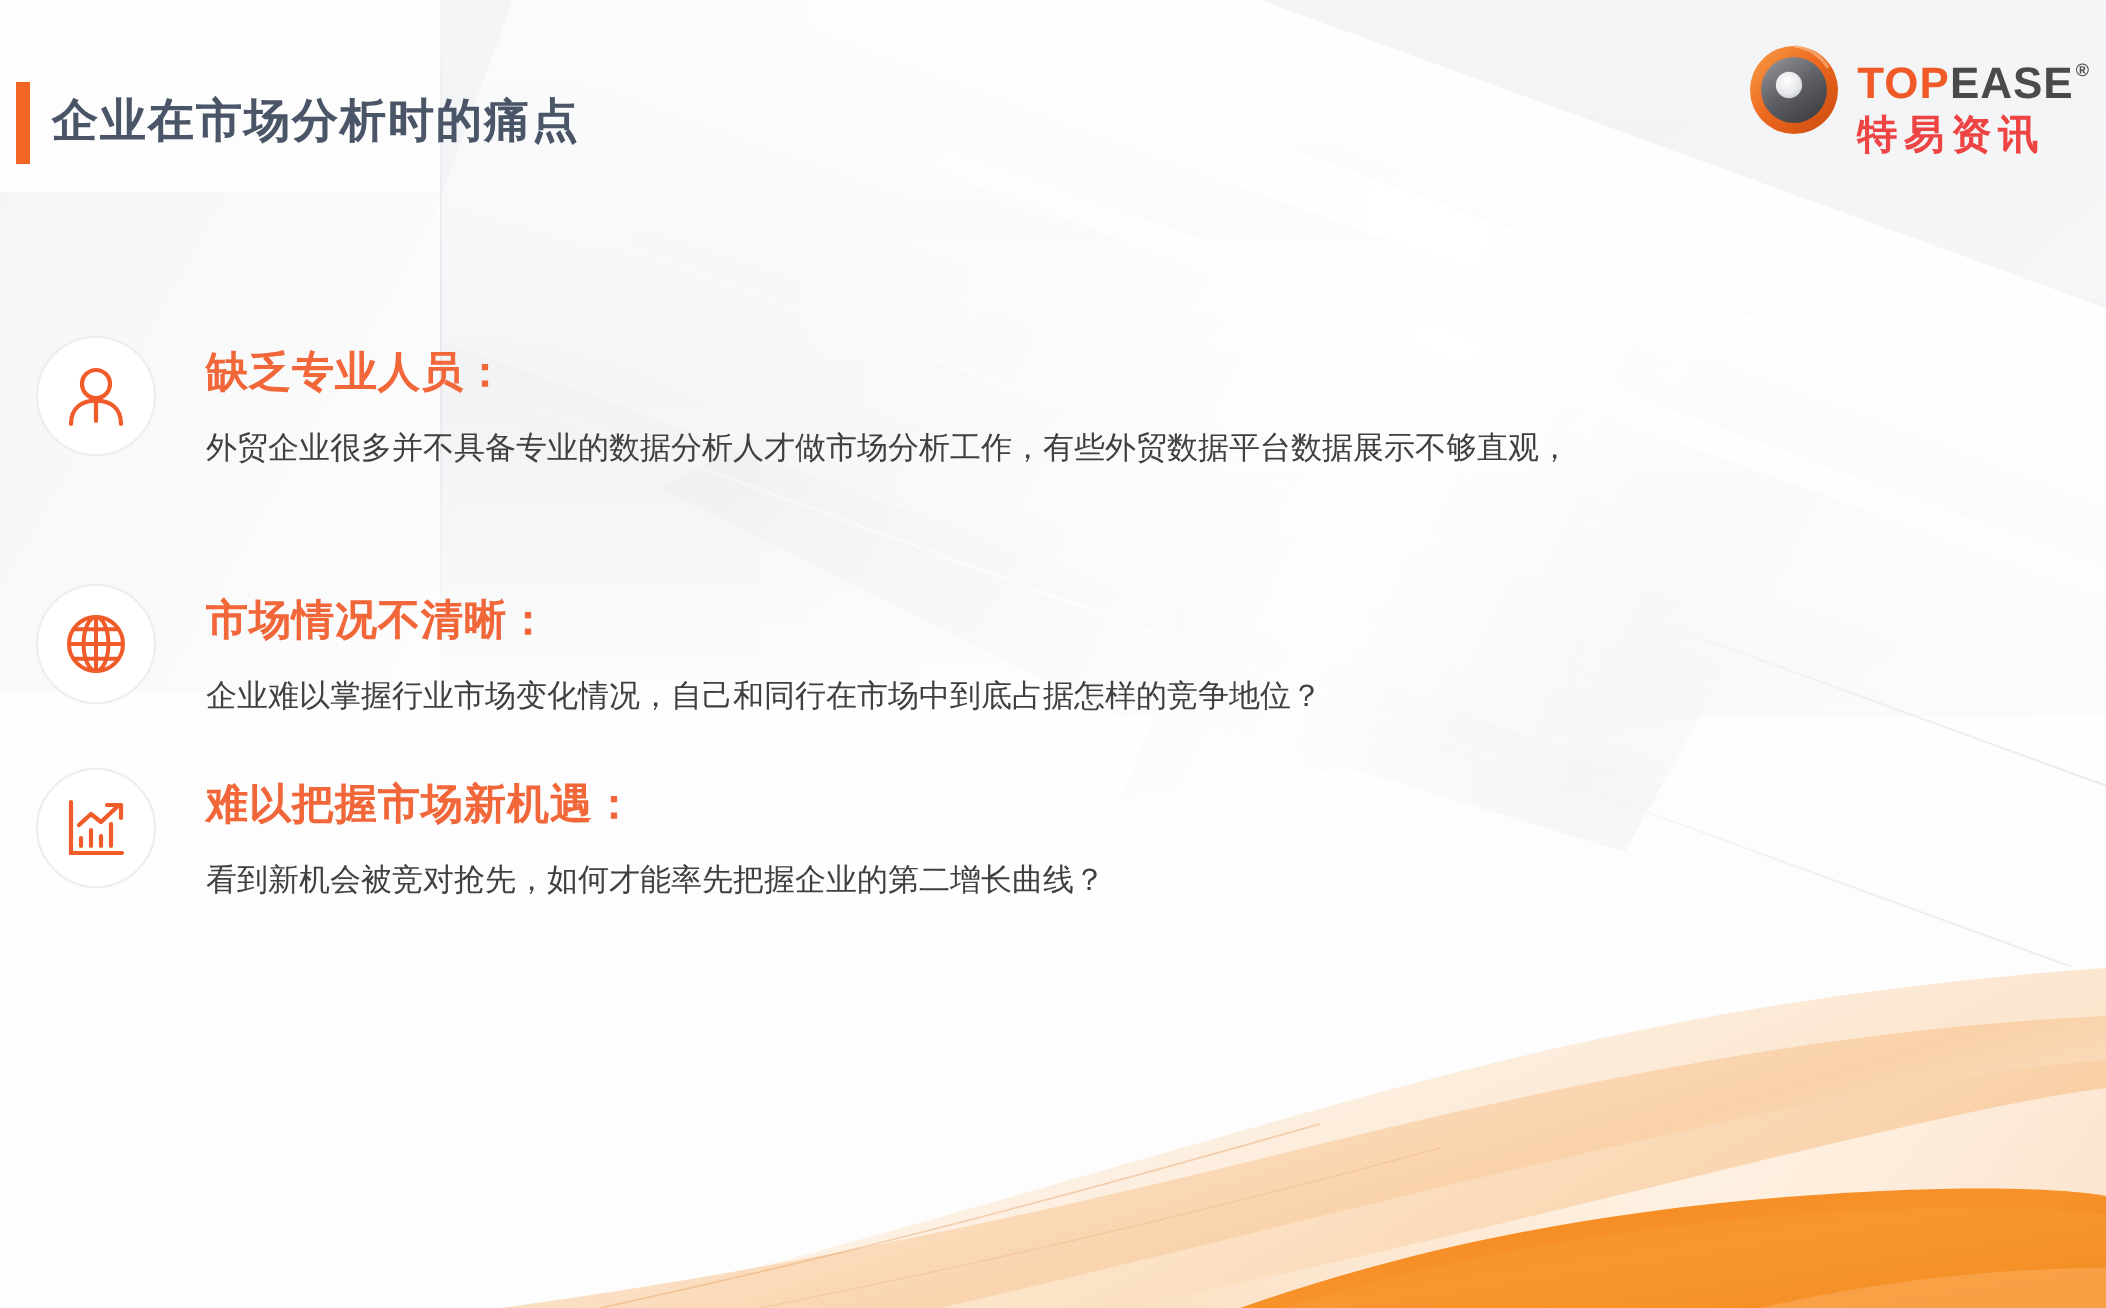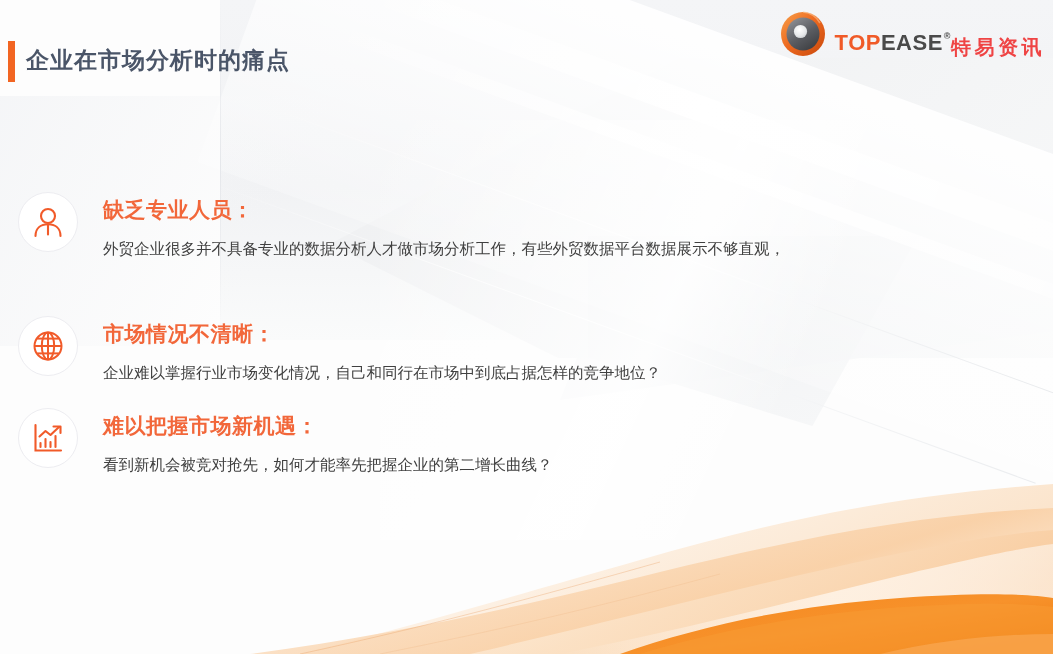--- a/index.html
+++ b/index.html
@@ -96,36 +96,36 @@
     font-size:23px; font-weight:bold;
     color:#4A5568;
     letter-spacing:1px;
     line-height:48px;
     white-space:nowrap;
   }
 
   
   #logo { position:absolute; right:8px; top:11px; display:flex; align-items:center; gap:9px; }
   #logo-mark { width:46px; height:46px; flex:0 0 auto; }
-  #logo-text { display:flex; flex-direction:row; line-height:1;margin-top:20px; }
+  #logo-text { display:flex; flex-direction:column; line-height:1;margin-top:20px; }
   #logo-wordmark {
     font-size:22px; font-weight:bold; letter-spacing:.5px;
     white-space:nowrap; display:flex; align-items:flex-start;
   }
   .lg-top { color:#F05A28; }
   .lg-ease { color:#4A4A4A; }
   .lg-reg { font-size:9px; color:#4A4A4A; position:relative; top:0px; margin-left:1px; }
   #logo-sub {
     margin-top:5px;
     font-size:20px; font-weight:bold; color:#ef4444;
     letter-spacing:3.5px; white-space:nowrap;
   }
 
   
-  #sections { position:absolute; left:0; top:192px; width:864px; }
+  #sections { position:absolute; left:0; top:168px; width:864px; }
   .section { position:relative; display:flex; align-items:flex-start; }
   .sec-icon-wrap {
     width:60px; height:60px; flex:0 0 auto;
     margin-left:18px;
     border-radius:50%;
     background:#ffffff;
     border:1px solid #ededf1;
     display:flex; align-items:center; justify-content:center;
   }
   .sec-body { margin-left:25px; padding-top:4px; }

